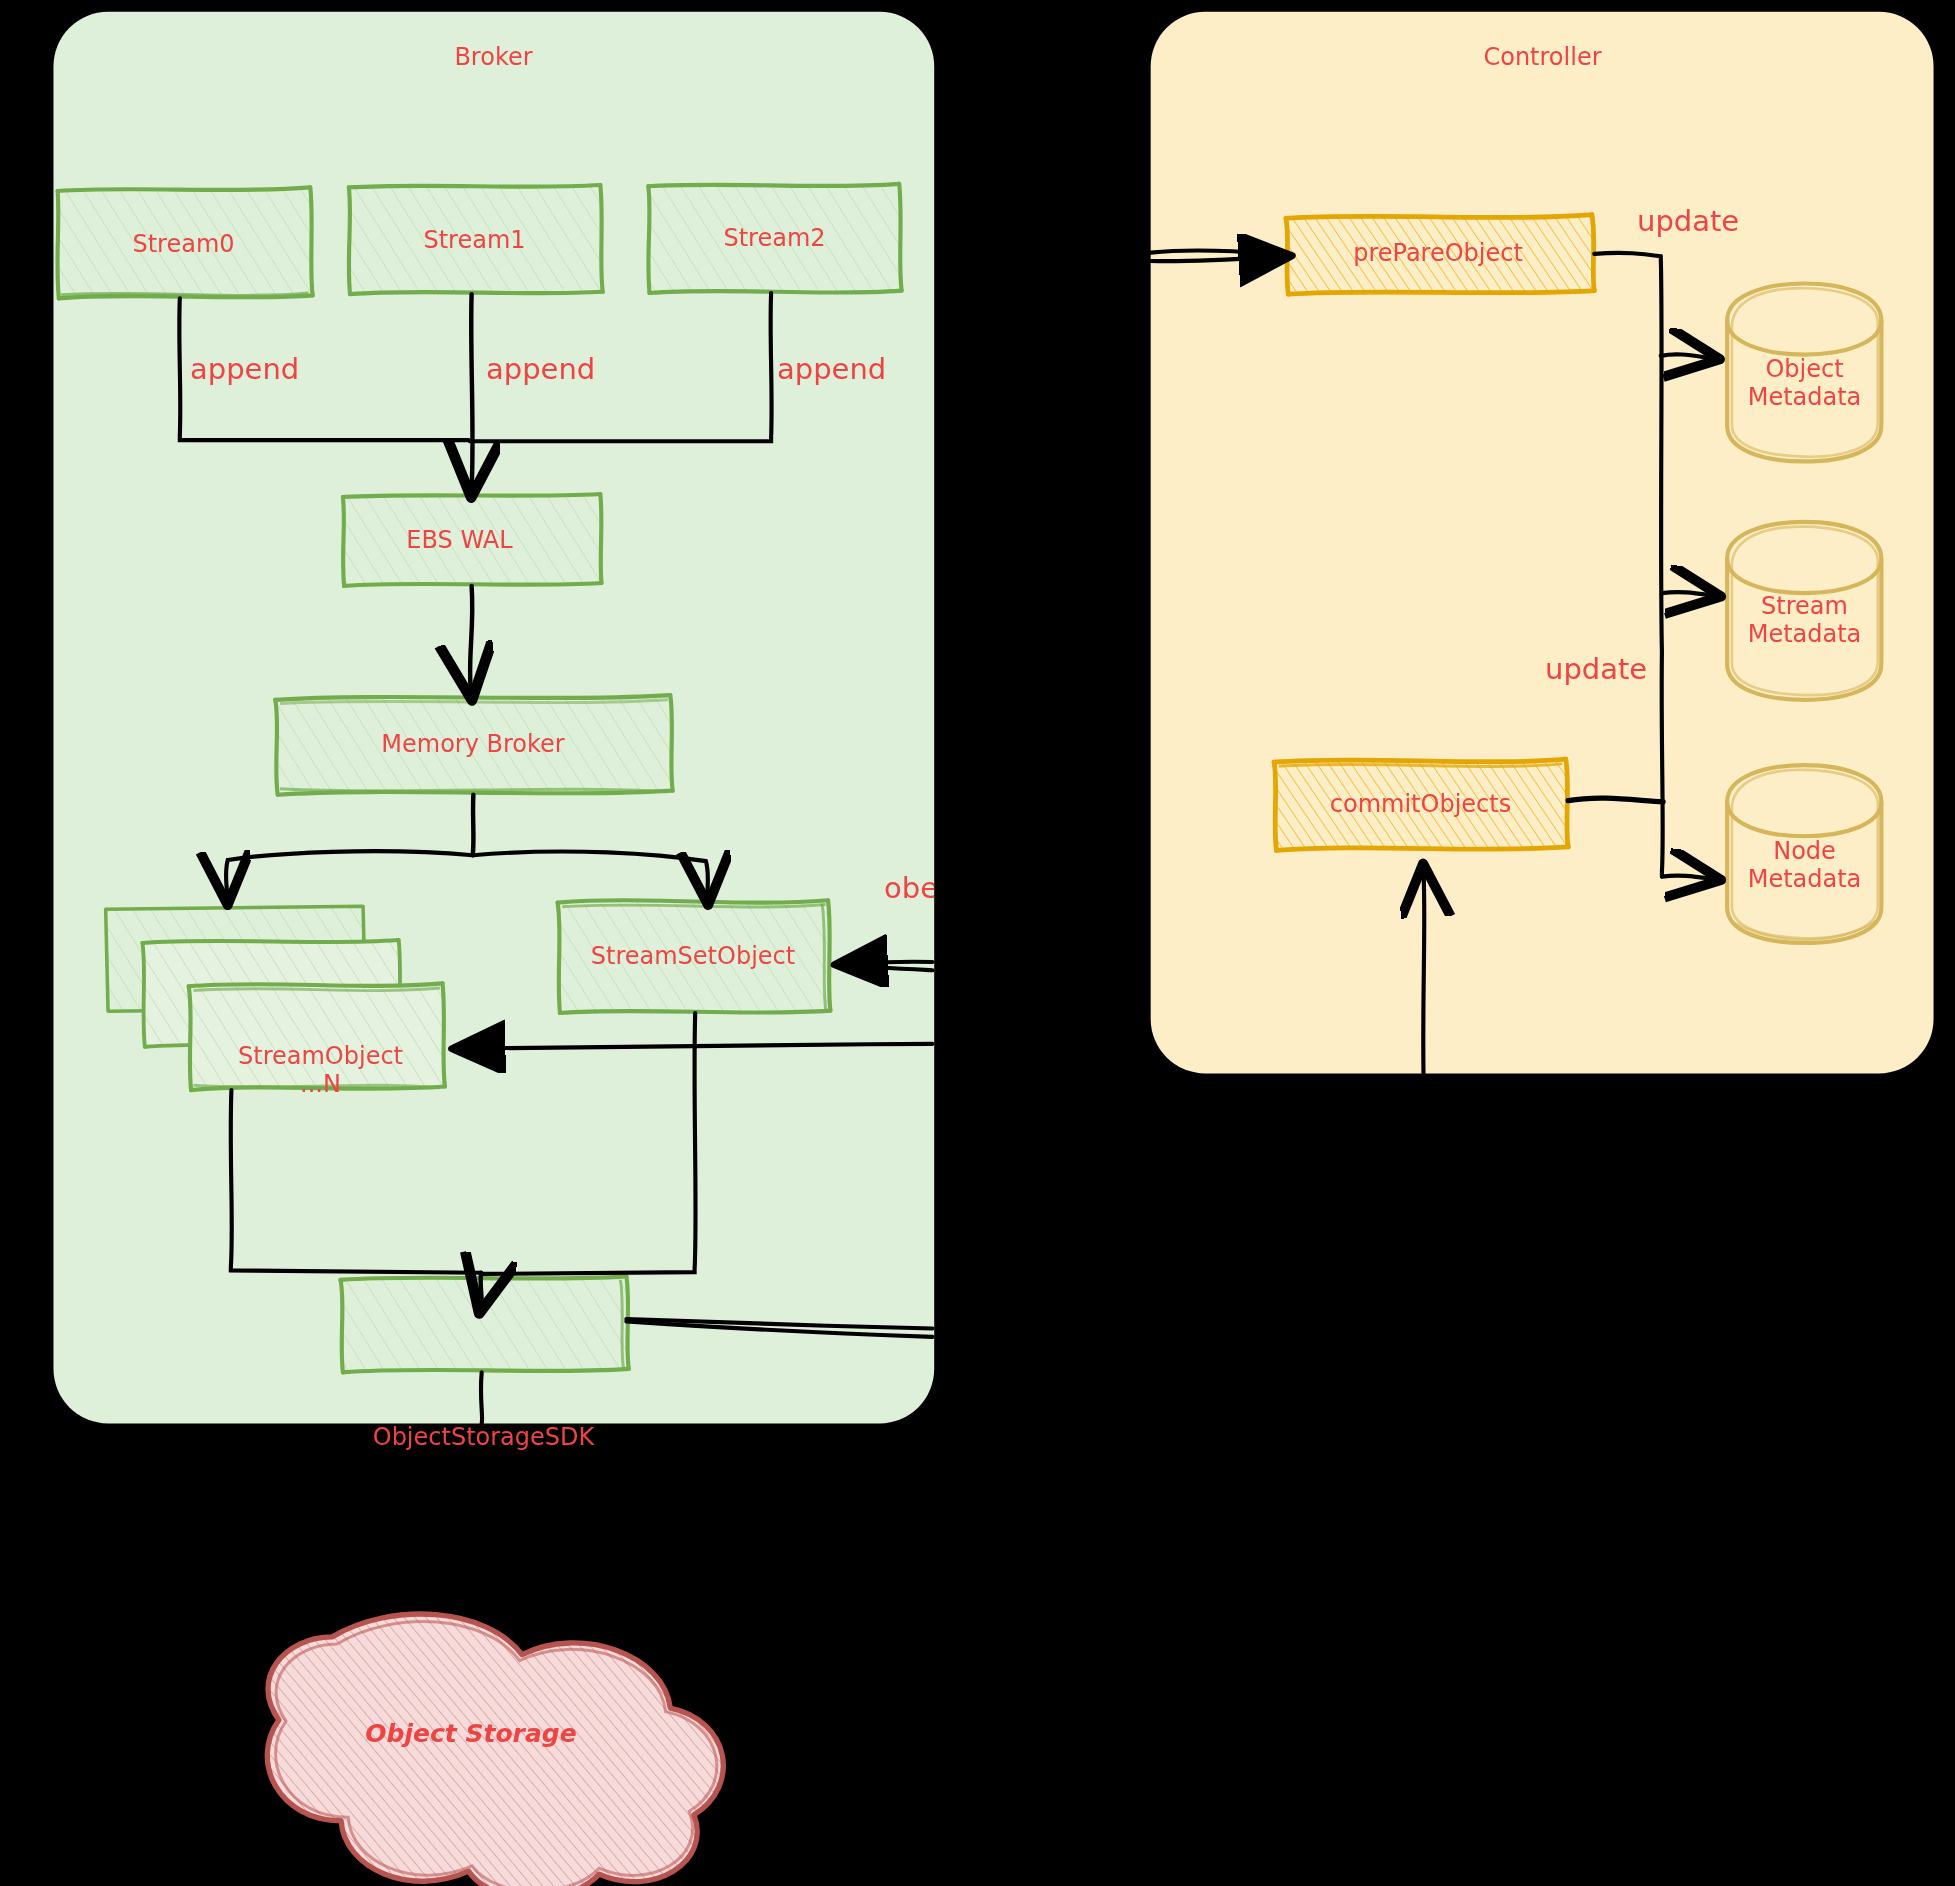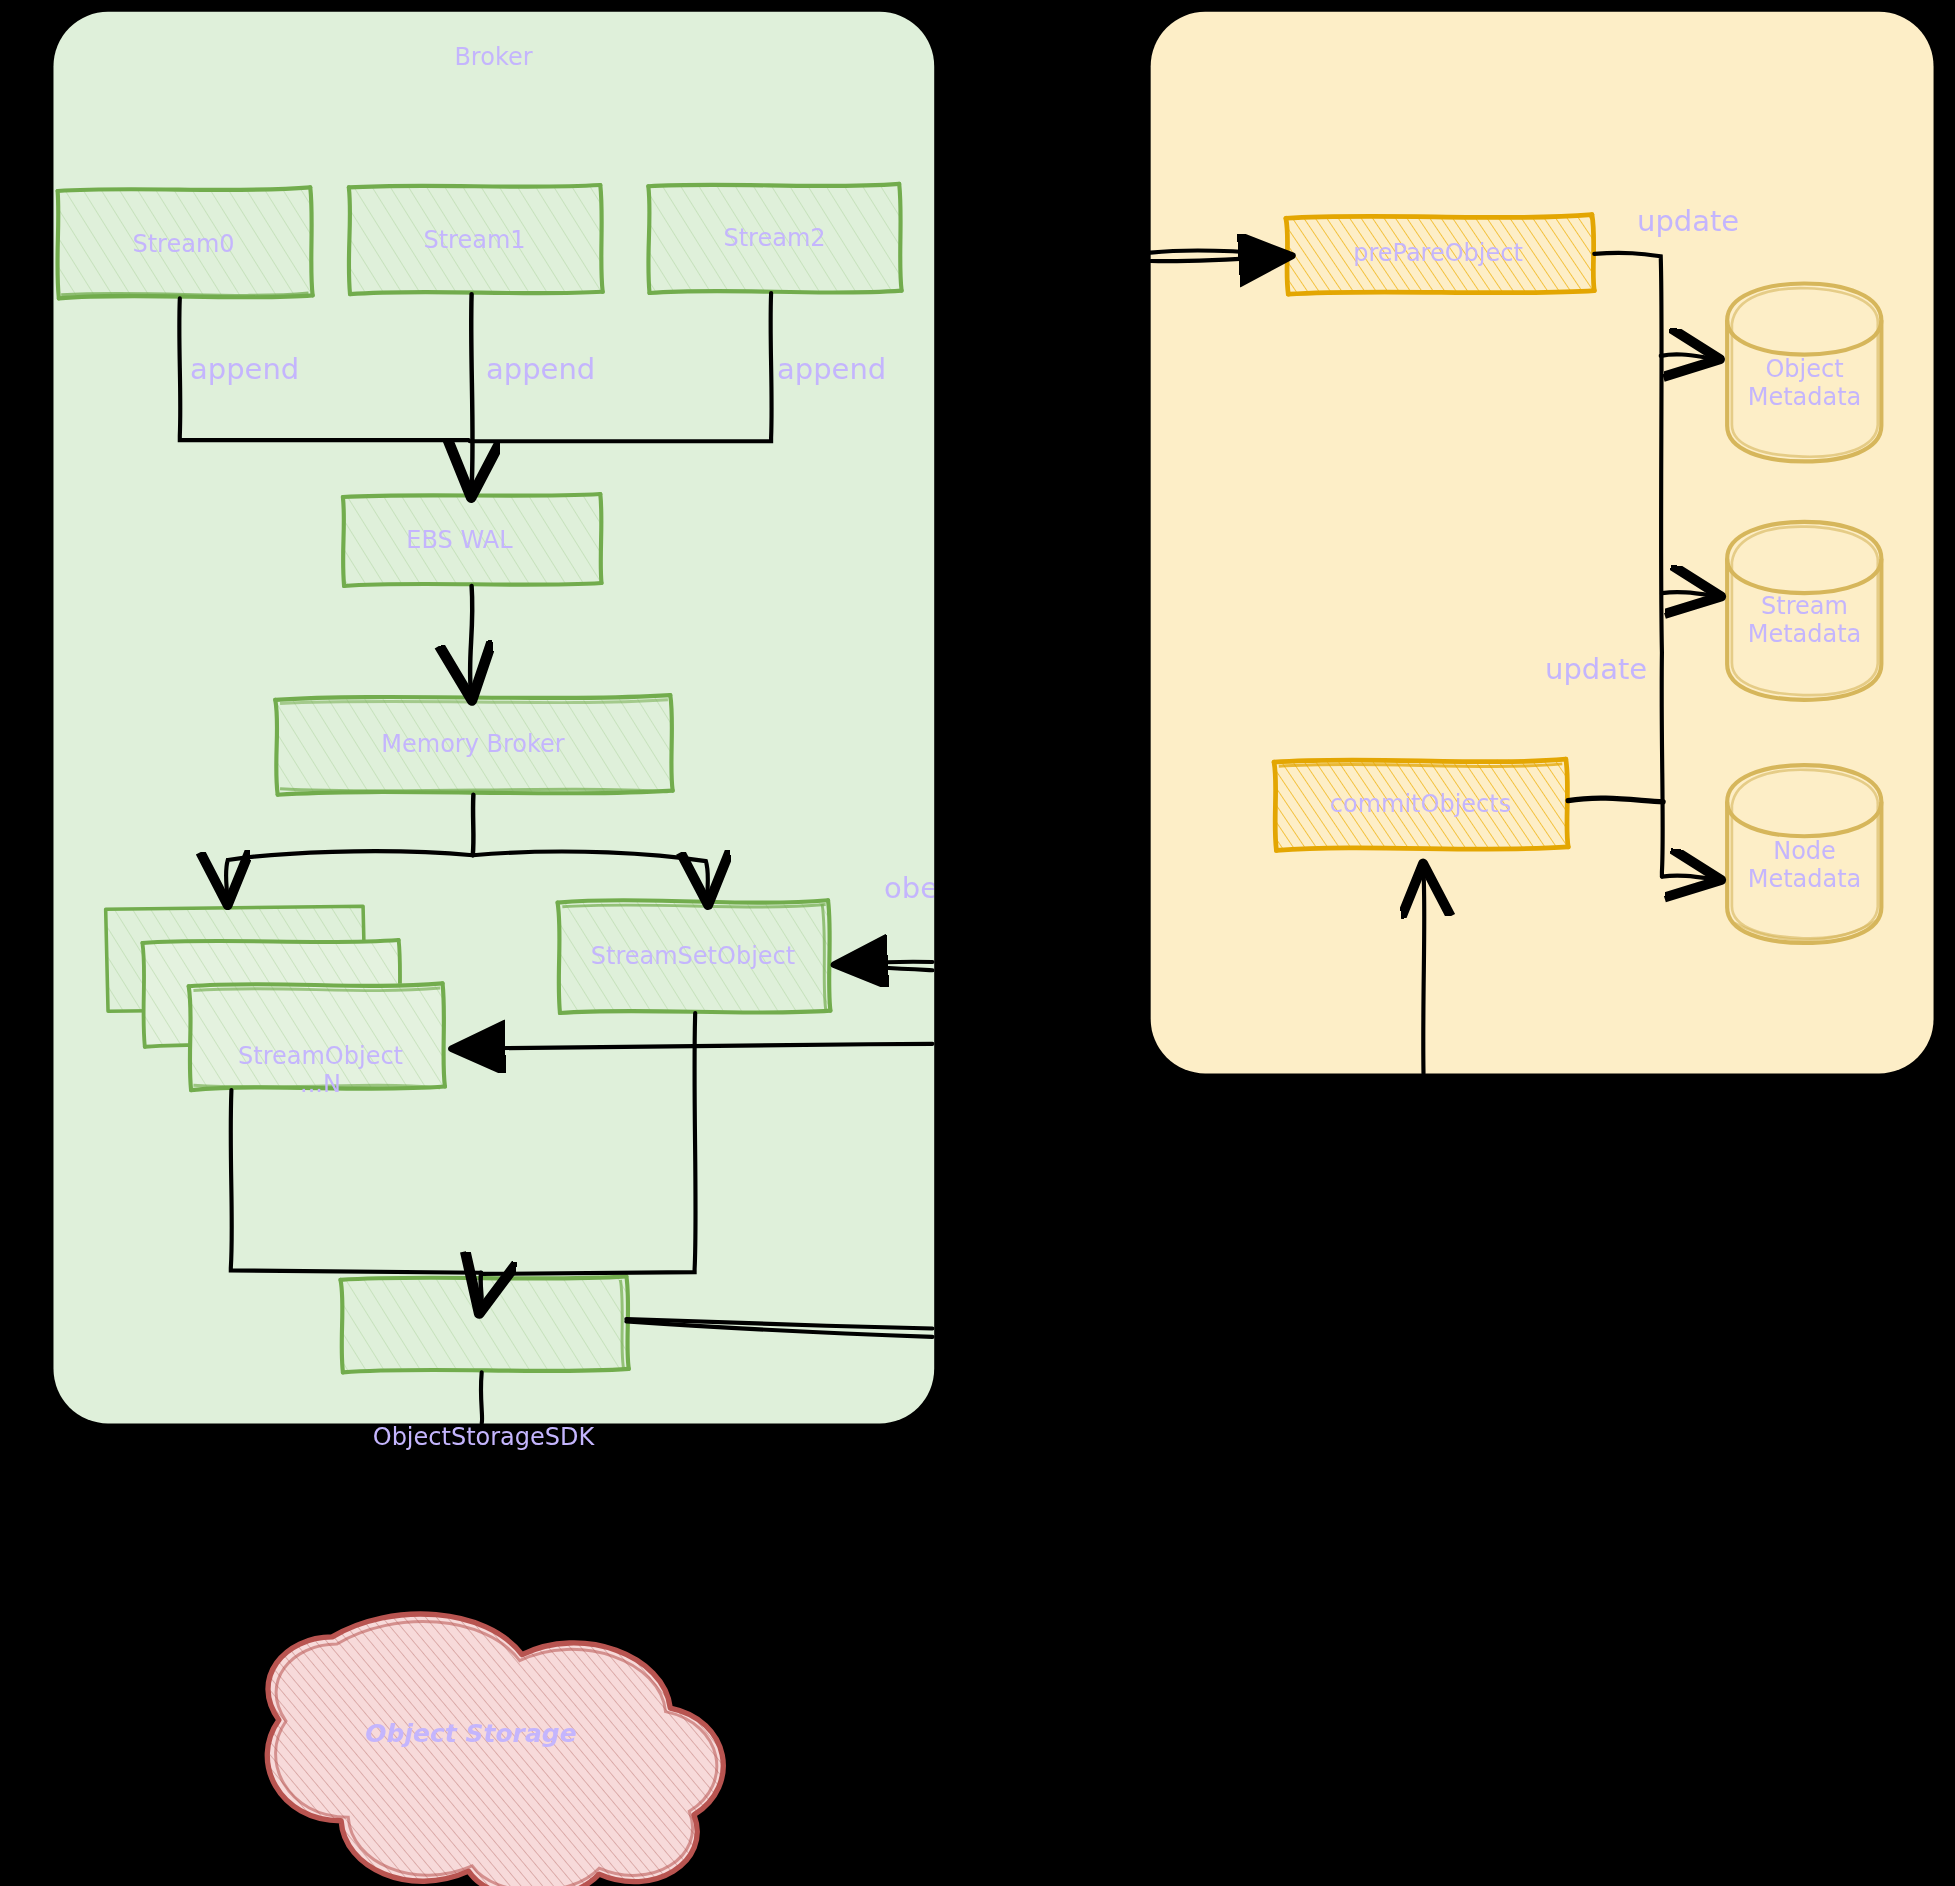--- a/index.html
+++ b/index.html
@@ -1,19 +1,19 @@
 <!DOCTYPE html>
 <html style="font-size:9.5px"><head>
 <meta charset="utf-8">
 <style>
   html,body{margin:0;padding:0;background:#000;}
   #stage{position:relative;width:1955px;height:1886px;background:#000;overflow:hidden;
          font-family:"DejaVu Sans", sans-serif;}
   svg.layer{position:absolute;left:0;top:0;width:1955px;height:1886px;overflow:visible;}
-  .lbl{position:absolute;color:#c4b5fd;text-align:center;line-height:1.15;
+  .lbl{position:absolute;color:#ef4444;text-align:center;line-height:1.15;
        font-family:"DejaVu Sans", sans-serif;white-space:pre;pointer-events:none;}
   .ctr-title{font-size:24px;}
   .node-txt{font-size:24px;}
   .edge-txt{font-size:29px;}
   .cloud-txt{font-size:25px;font-style:italic;font-weight:bold;}
   .clip{overflow:hidden;position:absolute;}
 </style>
 </head>
 <body>
 
@@ -259,20 +259,21 @@
     <path d="M2802,1000 C2832,996 2858,1000 2888,1004" fill="none" stroke="#000" stroke-width="7" stroke-linecap="round" marker-end="url(#arrowOpen)"></path>
 
     <path d="M2802,1478 C2832,1474 2858,1478 2888,1482" fill="none" stroke="#000" stroke-width="7" stroke-linecap="round" marker-end="url(#arrowOpen)"></path>
 
     <path d="M2644,1350 C2700,1340 2760,1350 2804,1352" fill="none" stroke="#000" stroke-width="9" stroke-linecap="round"></path>
 
     <path d="M2400,1810 C2398,1680 2404,1550 2400,1470" fill="none" stroke="#000" stroke-width="7" stroke-linecap="round" marker-end="url(#arrowOpen)"></path>
   </svg>
 
   <div class="lbl ctr-title" style="left:53px;top:44px;width:881px;">Broker</div>
+  <div class="lbl ctr-title" style="left:1151px;top:44px;width:783px;">Controller</div>
 
   <div class="lbl node-txt" style="left:56px;top:231px;width:255px;">Stream0</div>
   <div class="lbl node-txt" style="left:347px;top:227px;width:255px;">Stream1</div>
   <div class="lbl node-txt" style="left:647px;top:225px;width:255px;">Stream2</div>
   <div class="lbl node-txt" style="left:341px;top:527px;width:237px;">EBS WAL</div>
   <div class="lbl node-txt" style="left:273px;top:731px;width:400px;">Memory Broker</div>
   <div class="lbl node-txt" style="left:190px;top:1003px;width:261px;margin-top:40px;">StreamObject
 ...N</div>
   <div class="lbl node-txt" style="left:555px;top:943px;width:276px;">StreamSetObject</div>
   <div class="lbl node-txt" style="left:338px;top:1383px;width:291px;margin-top:41px;">ObjectStorageSDK</div>

